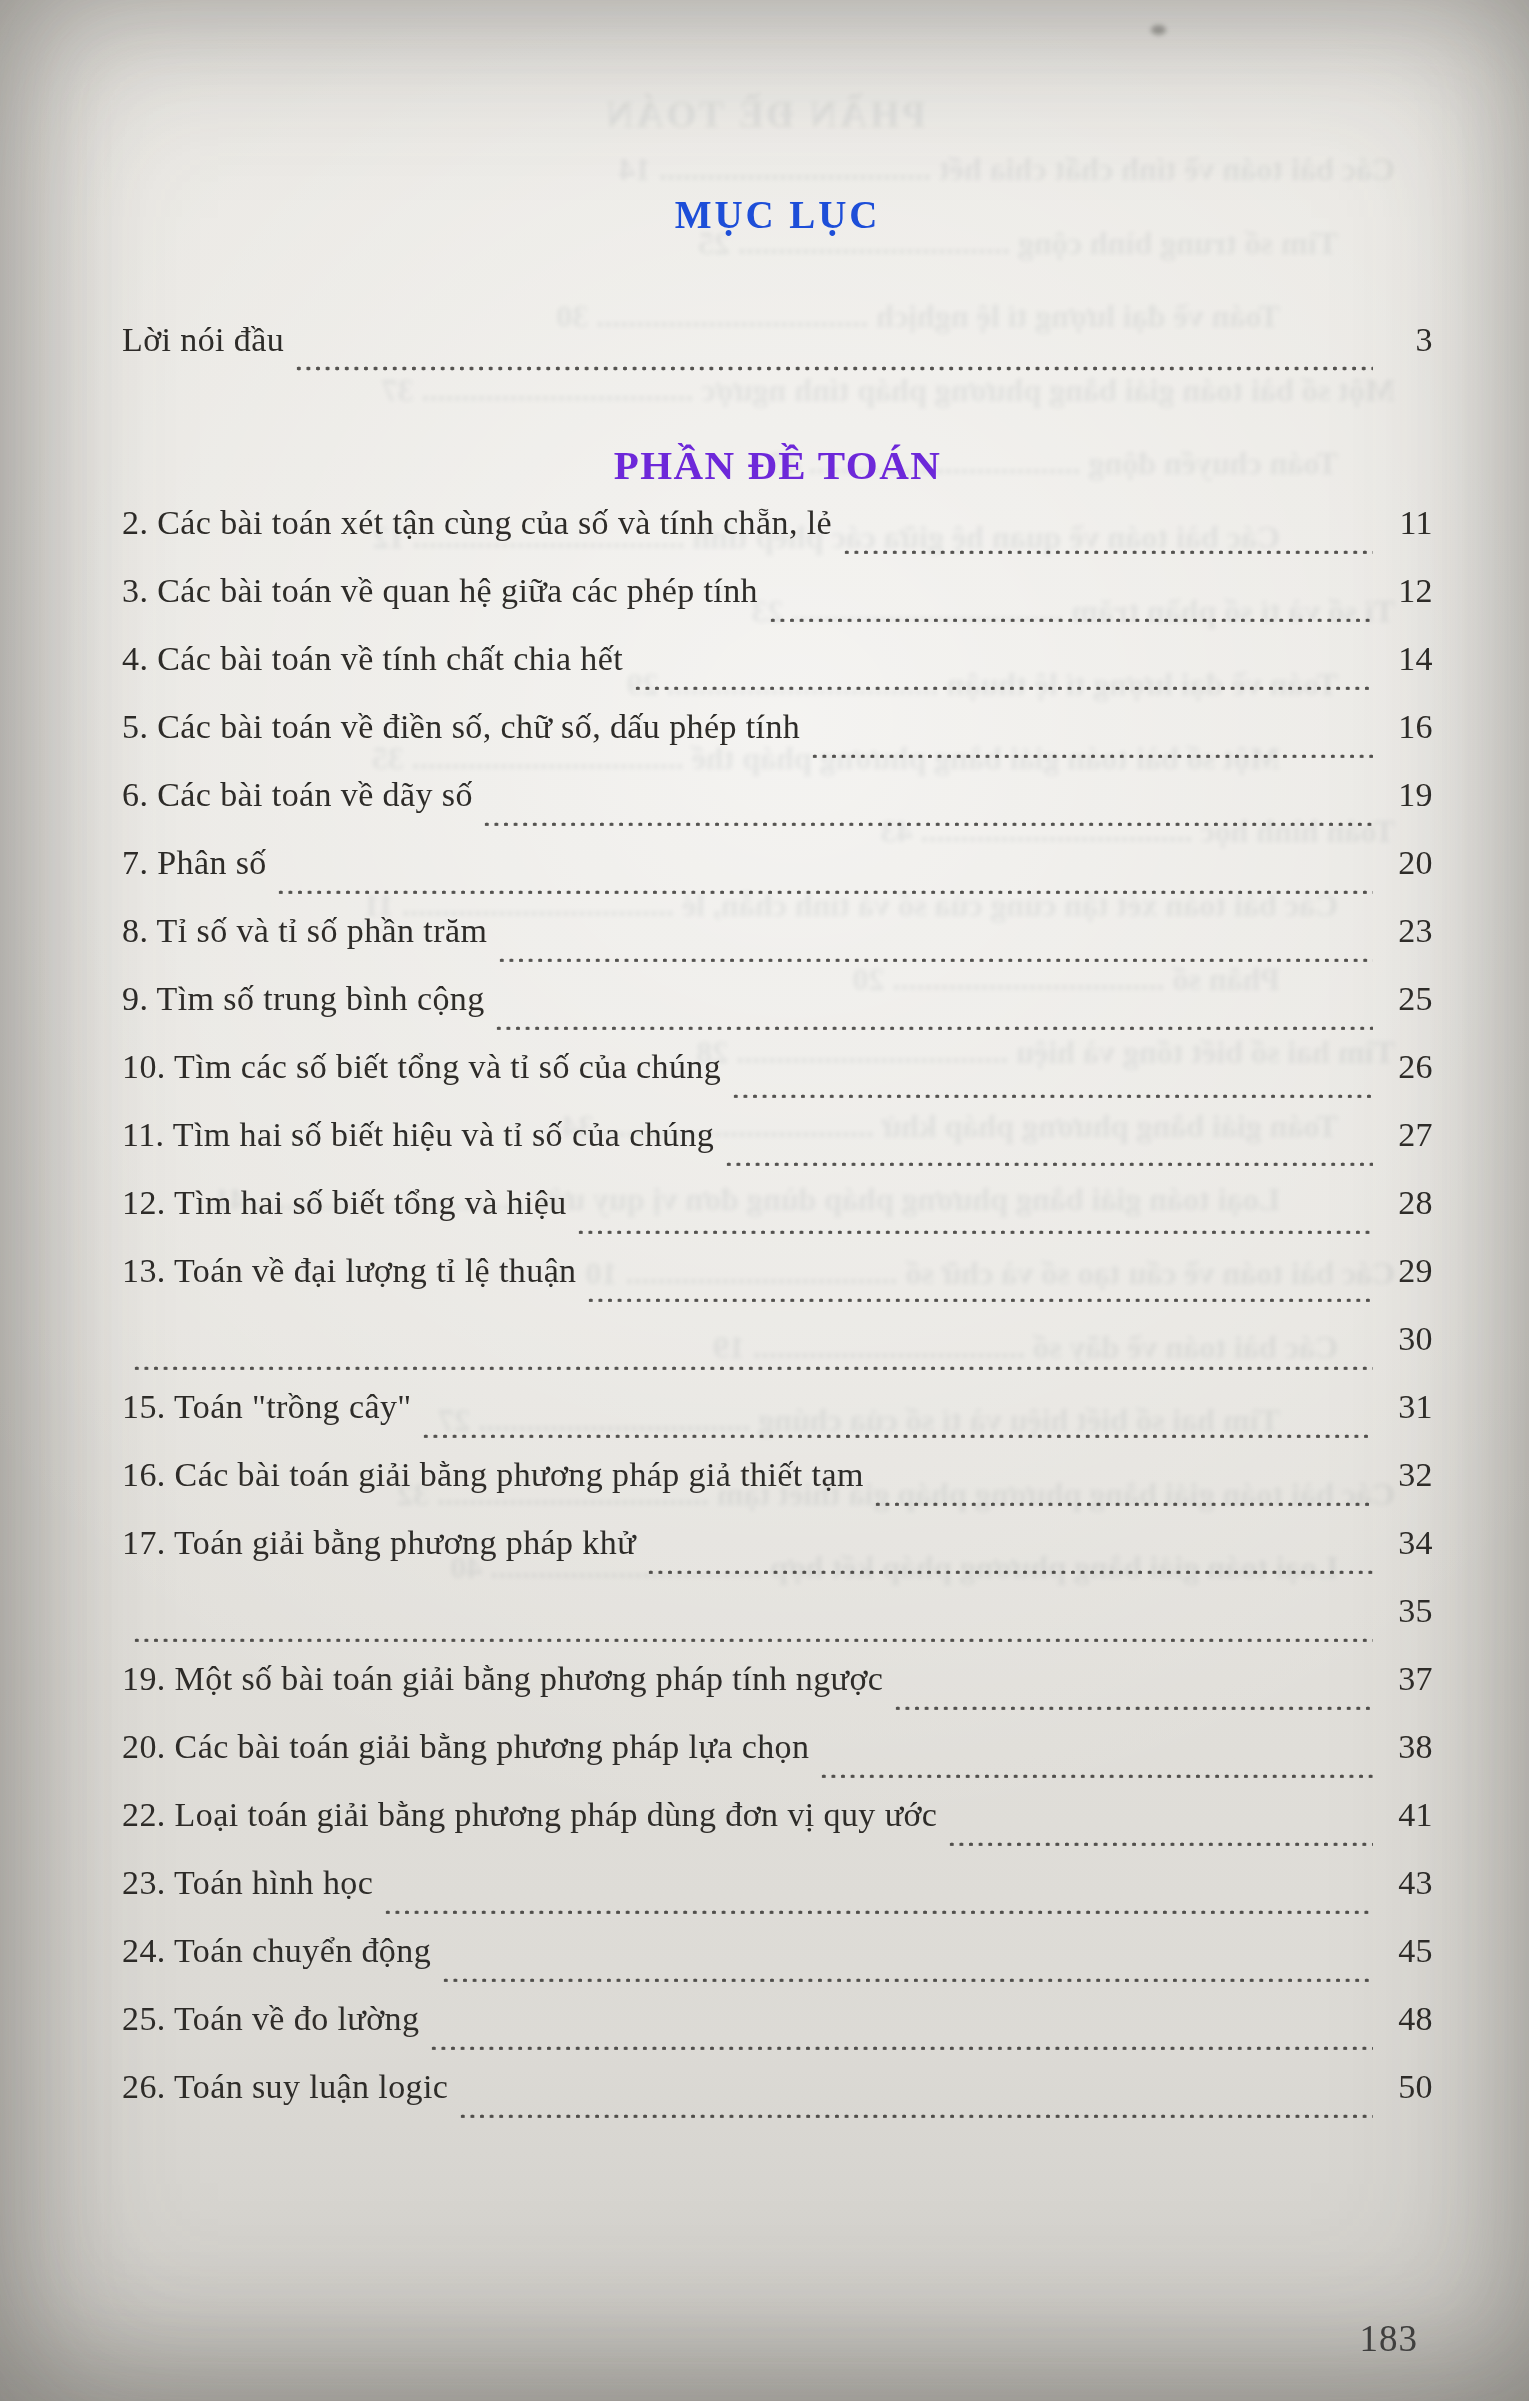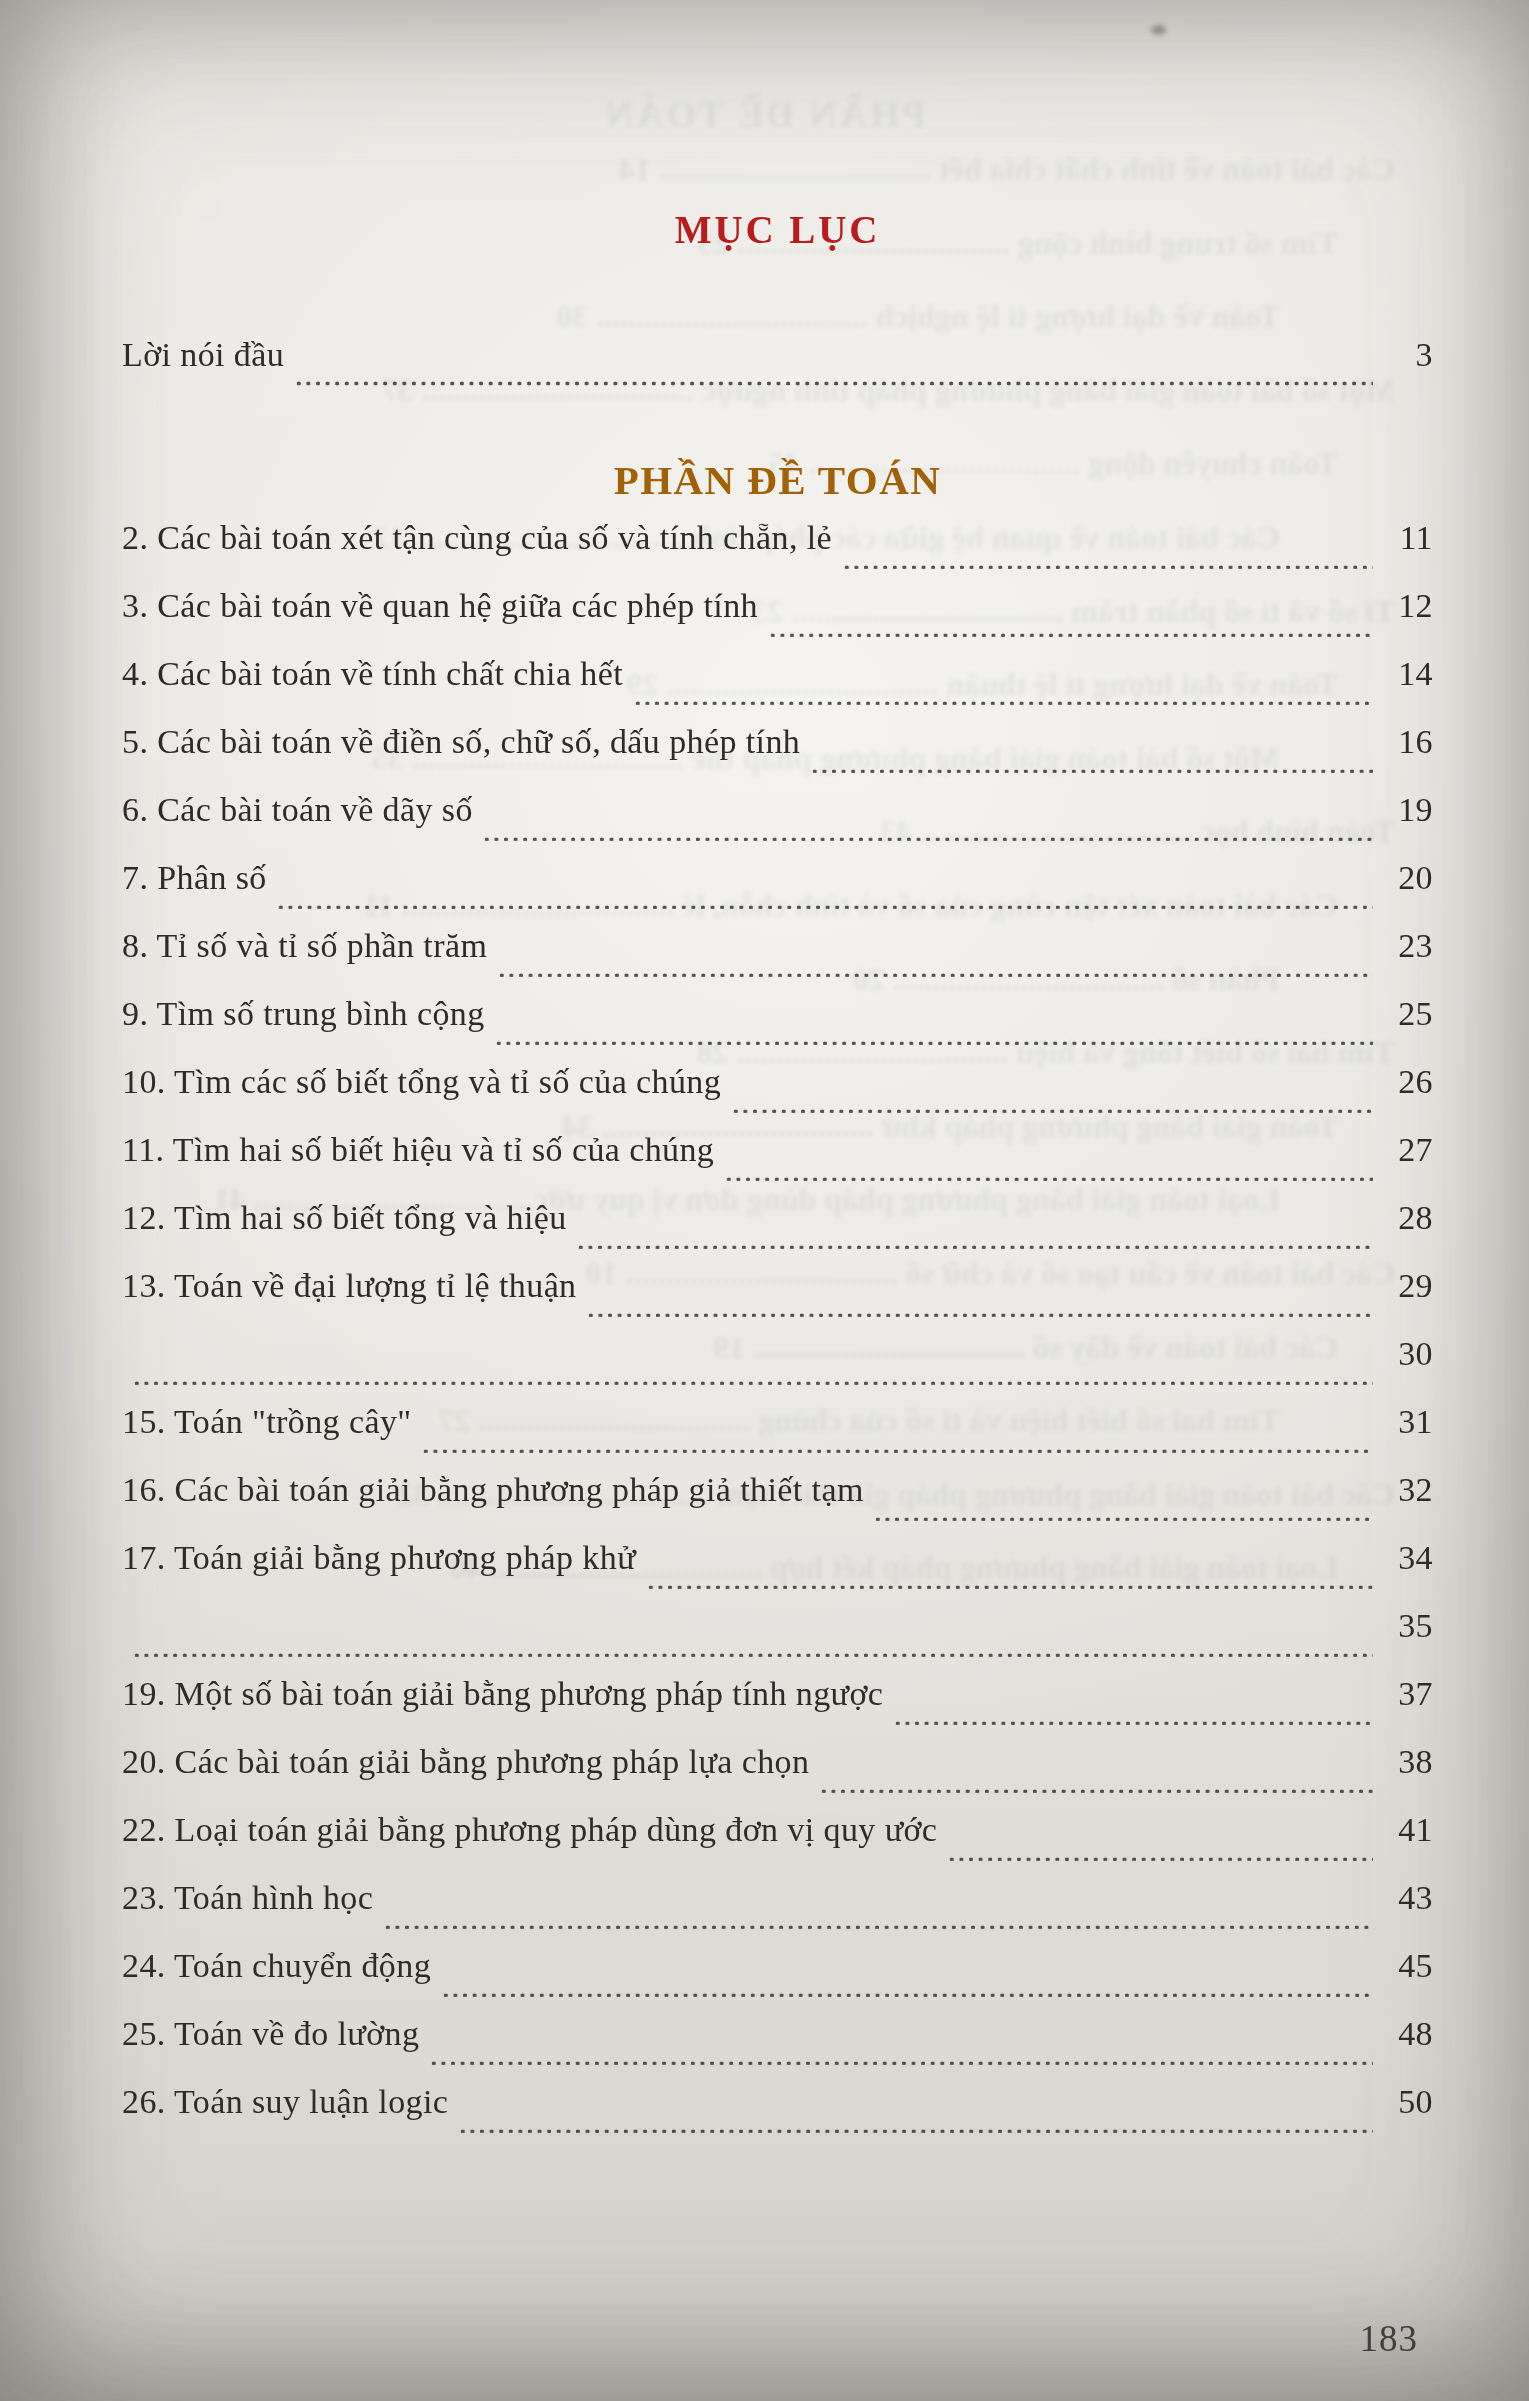--- a/index.html
+++ b/index.html
@@ -45,30 +45,30 @@
   .ghost-heading {
     position: absolute; top: 92px; left: 0; right: 0;
     text-align: center; font-size: 38px; font-weight: 700; letter-spacing: 2.9px;
   }
   .content {
     position: relative; z-index: 2;
     padding: 191px 96px 0 122px;
     letter-spacing: 0.4px;
   }
   h1.page-title {
-    margin: 16px 0 84px 0;
+    margin: 1px 0 84px 0;
     text-align: center;
     font-size: 39px; font-weight: 700; letter-spacing: 2.9px;
-    color: #b91c1c;
+    color: #1d4ed8;
   }
   h2.section-heading {
     margin: 52px 0 15.3px 0;
     text-align: center;
     font-size: 41px; font-weight: 700; letter-spacing: 1.4px;
-    color: #a16207;
+    color: #6d28d9;
   }
   .toc-row {
     display: flex;
     align-items: flex-start;
     height: 68px;
     font-size: 34px;
   }
   .toc-text { white-space: nowrap; }
   .leader {
     position: relative;

